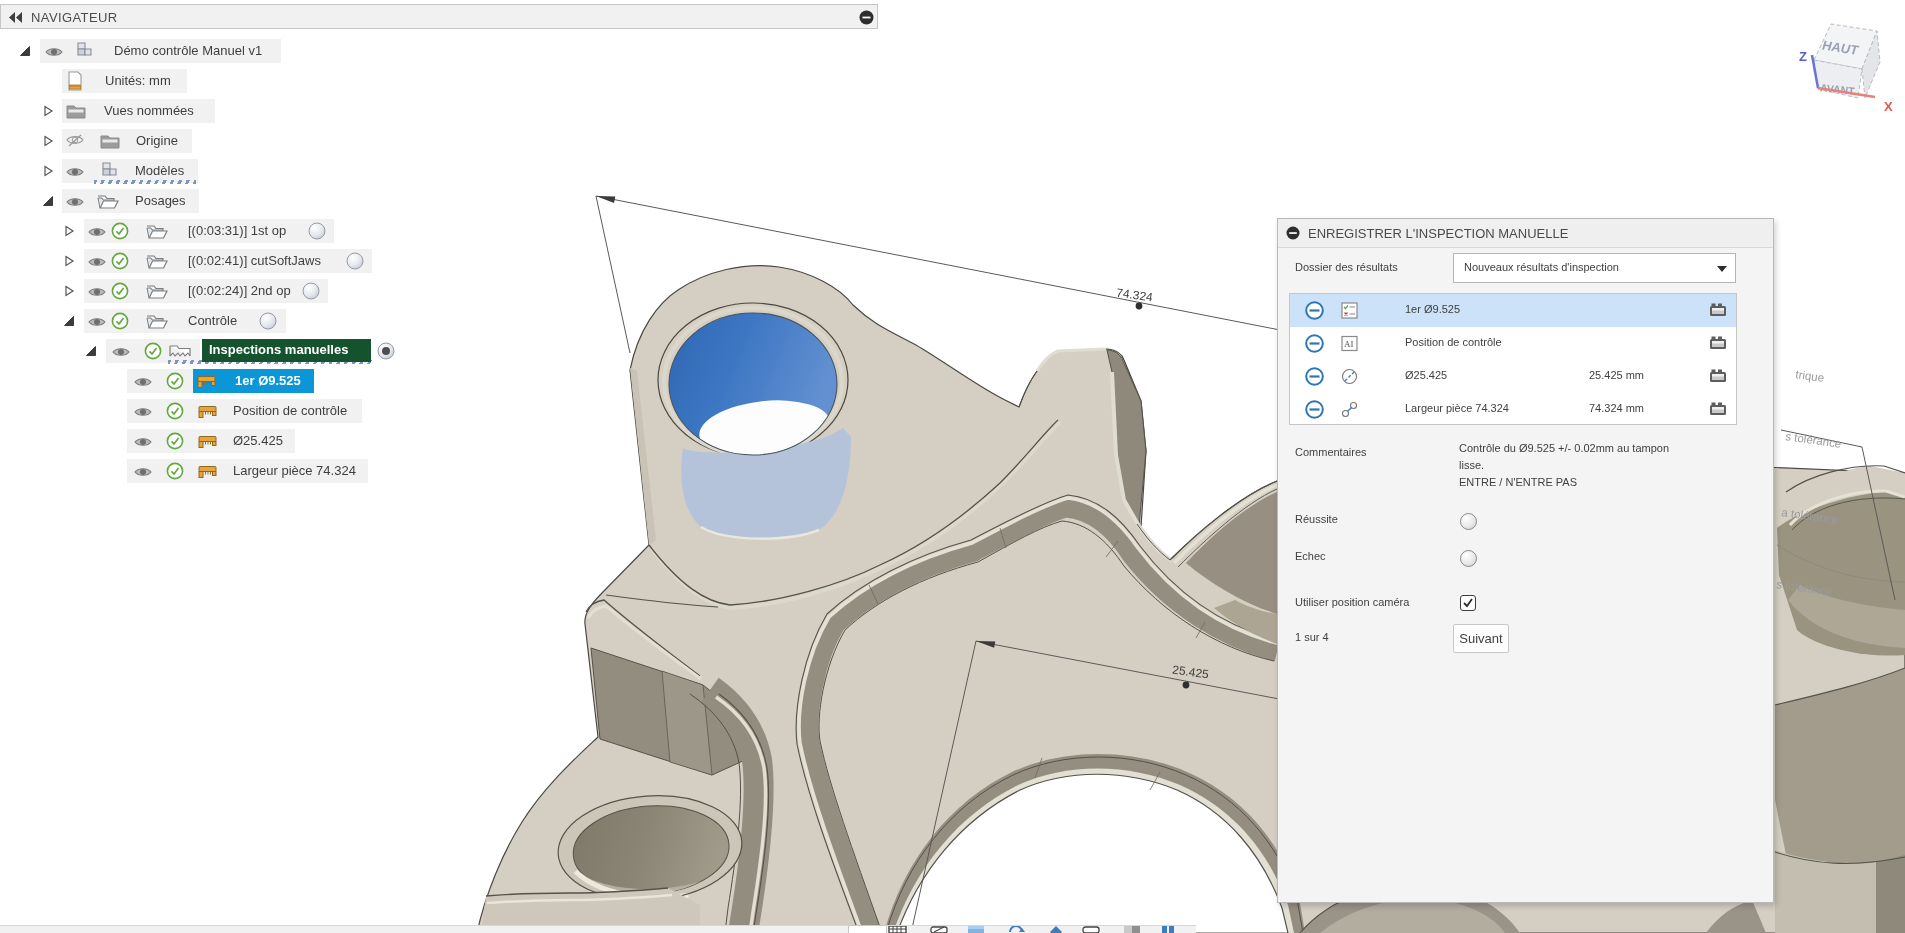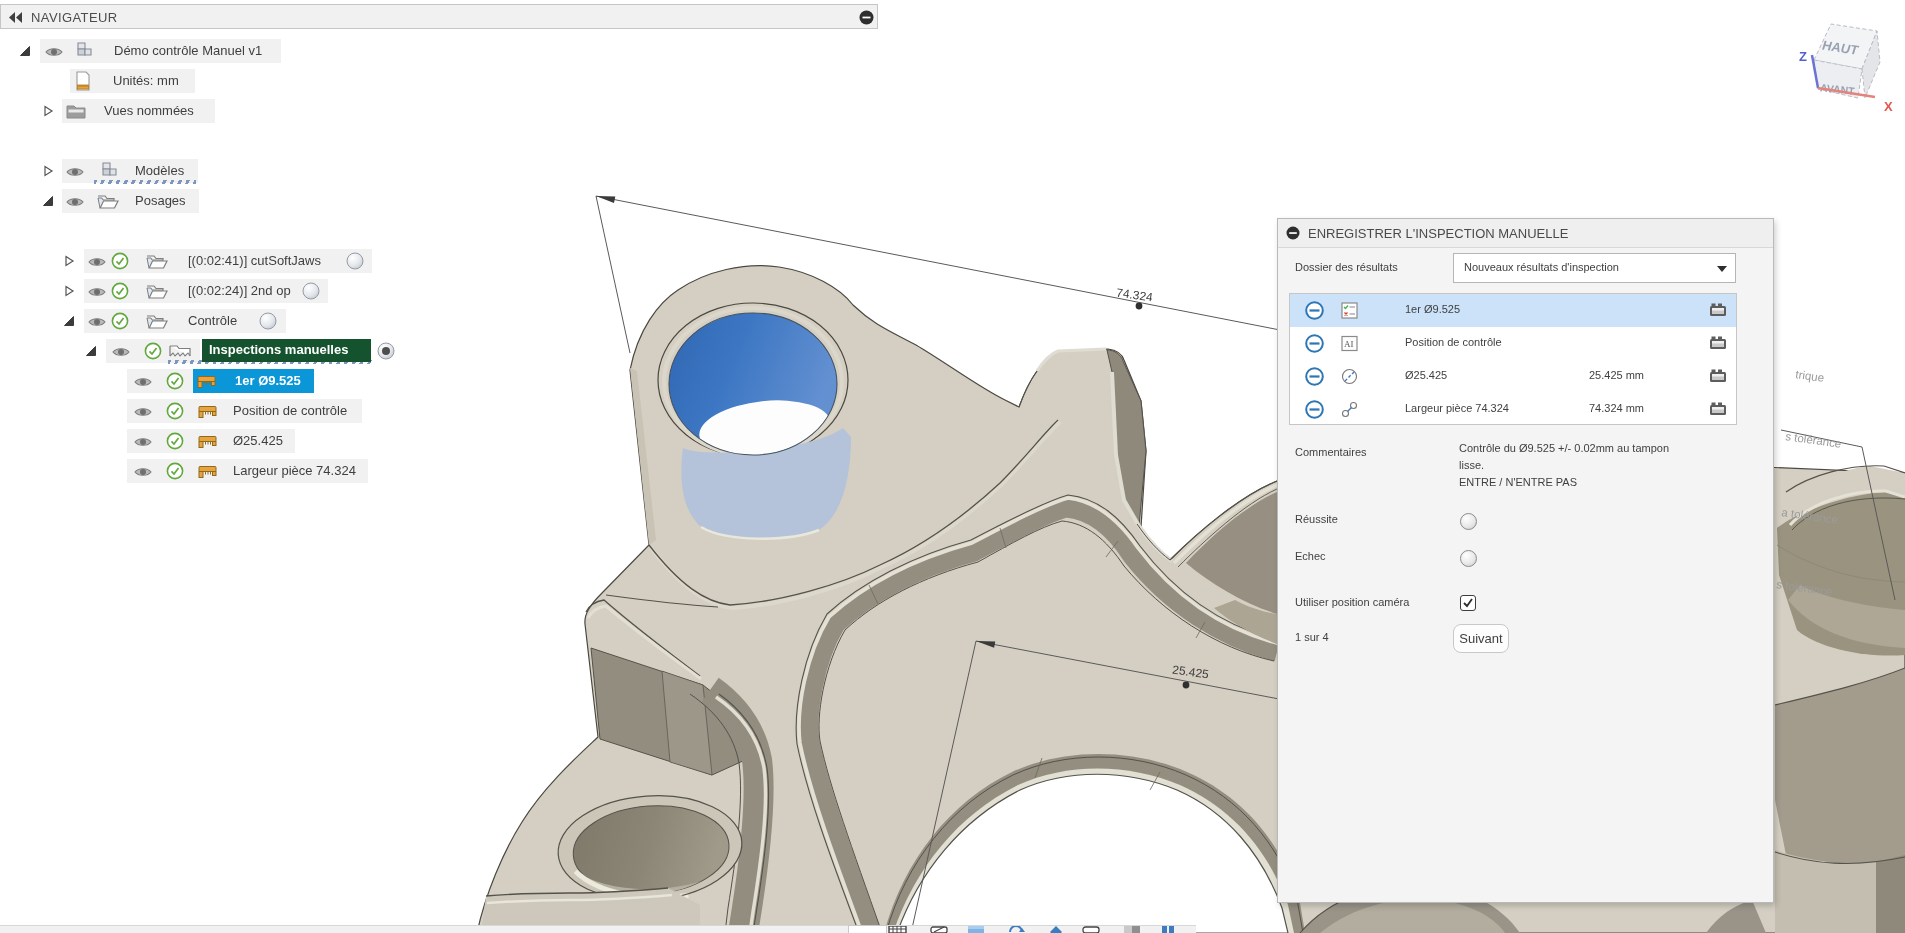--- a/index.html
+++ b/index.html
@@ -15,21 +15,21 @@
 
 #dlg{position:absolute;left:1277px;top:218px;width:497px;height:685px;background:#f4f4f4;
   border:1px solid #b9b9b9;box-sizing:border-box;box-shadow:2px 3px 6px rgba(0,0,0,.18);}
 #dlgtitle{position:absolute;left:0;top:0;right:0;height:28px;background:#efefef;border-bottom:1px solid #d8d8d8;}
 #dlgtitle .t{position:absolute;left:30px;top:7px;font-size:13px;color:#4a4a4a;}
 .dtx{position:absolute;font-size:11px;color:#3f3f3f;white-space:nowrap;}
 #ddown{position:absolute;left:175px;top:34px;width:283px;height:30px;background:#fff;border:1px solid #b5b5b5;box-sizing:border-box;}
 #dlist{position:absolute;left:11px;top:74px;width:448px;height:132px;background:#fff;border:1px solid #c6c6c6;box-sizing:border-box;}
 .lrow{position:absolute;left:0;width:100%;height:33px;}
 .btn{position:absolute;box-sizing:border-box;border:1px solid #b0b0b0;background:linear-gradient(#f8f8f8,#ececec);
-  font-size:13px;text-align:center;border-radius:8px;}
+  font-size:13px;text-align:center;border-radius:2px;}
 #suivant{left:175px;top:405px;width:56px;height:29px;background:#fdfdfd;border:1px solid #c8c8c8;color:#3f3f3f;line-height:27px;}
 #dfoot{position:absolute;left:0;bottom:0;right:0;height:32px;border-top:1px solid #d9d9d9;}
 
 #bbar{position:absolute;left:0;top:925px;width:1196px;height:8px;background:#f1f1f1;border-top:1px solid #d7d7d7;box-sizing:border-box;}
 </style></head>
 <body>
 <div id="stage">
 <svg class="model" width="1905" height="933" viewBox="0 0 1905 933">
 <defs>
 <linearGradient id="blu" x1="0" y1="0" x2="1" y2="0.35">
@@ -268,36 +268,49 @@
         <use href="#i-trif"></use>
       </svg>
 <svg class="abs" style="left:45px;top:6.5px" width="18" height="12">
         <use href="#i-eye"></use>
       </svg>
 <svg class="abs" style="left:72px;top:2px" width="22" height="20">
         <use href="#i-comp"></use>
       </svg>
 <span class="rtx" style="left:114px">Démo contrôle Manuel v1</span>
 </div>
-<div class="row" style="left:8px;top:69px;width:900px">
+<div class="row" style="left:0;top:69px;width:900px">
 <div class="rowbg" style="left:62px;width:125px"></div>
 <svg class="abs" style="left:66px;top:2px" width="18" height="20">
         <use href="#i-unit"></use>
       </svg>
 <span class="rtx" style="left:105px">Unités: mm</span>
 </div>
 <div class="row" style="left:0;top:99px;width:900px">
 <div class="rowbg" style="left:62px;width:153px"></div>
 <svg class="abs" style="left:42px;top:6px" width="12" height="12">
         <use href="#i-tri"></use>
       </svg>
 <svg class="abs" style="left:66px;top:4px" width="20" height="16">
         <use href="#i-foldc"></use>
       </svg>
 <span class="rtx" style="left:104px">Vues nommées</span>
+</div>
+<div class="row" style="left:0;top:129px;width:900px">
+<div class="rowbg" style="left:62px;width:130px"></div>
+<svg class="abs" style="left:42px;top:6px" width="12" height="12">
+        <use href="#i-tri"></use>
+      </svg>
+<svg class="abs" style="left:66px;top:5px" width="18" height="14">
+        <use href="#i-eyeoff"></use>
+      </svg>
+<svg class="abs" style="left:100px;top:4px" width="20" height="16">
+        <use href="#i-foldc"></use>
+      </svg>
+<span class="rtx" style="left:136px">Origine</span>
 </div>
 <div class="row" style="left:0;top:159px;width:900px">
 <div class="rowbg" style="left:62px;width:136px"></div>
 <div class="abs" style="left:94px;top:21px;width:102px;height:4px;background:repeating-linear-gradient(115deg,#7d96c0 0,#7d96c0 3px,transparent 3px,transparent 7px)"></div>
 <svg class="abs" style="left:42px;top:6px" width="12" height="12">
         <use href="#i-tri"></use>
       </svg>
 <svg class="abs" style="left:66px;top:6.5px" width="18" height="12">
         <use href="#i-eye"></use>
       </svg>
@@ -311,20 +324,39 @@
 <svg class="abs" style="left:42px;top:6px" width="12" height="12">
         <use href="#i-trif"></use>
       </svg>
 <svg class="abs" style="left:66px;top:6.5px" width="18" height="12">
         <use href="#i-eye"></use>
       </svg>
 <svg class="abs" style="left:97px;top:4px" width="22" height="16">
         <use href="#i-foldo"></use>
       </svg>
 <span class="rtx" style="left:135px">Posages</span>
+</div>
+<div class="row" style="left:0;top:219px;width:900px">
+<div class="rowbg" style="left:84px;width:250px"></div>
+<svg class="abs" style="left:63px;top:6px" width="12" height="12">
+        <use href="#i-tri"></use>
+      </svg>
+<svg class="abs" style="left:88px;top:6.5px" width="18" height="12">
+        <use href="#i-eye"></use>
+      </svg>
+<svg class="abs" style="left:111px;top:3px" width="18" height="18">
+        <use href="#i-check"></use>
+      </svg>
+<svg class="abs" style="left:146px;top:4px" width="22" height="16">
+        <use href="#i-foldo"></use>
+      </svg>
+<svg class="abs" style="left:308px;top:3px" width="18" height="18">
+        <use href="#i-sph"></use>
+      </svg>
+<span class="rtx" style="left:188px">[(0:03:31)] 1st op</span>
 </div>
 <div class="row" style="left:0;top:249px;width:900px">
 <div class="rowbg" style="left:84px;width:288px"></div>
 <svg class="abs" style="left:63px;top:6px" width="12" height="12">
         <use href="#i-tri"></use>
       </svg>
 <svg class="abs" style="left:88px;top:6.5px" width="18" height="12">
         <use href="#i-eye"></use>
       </svg>
 <svg class="abs" style="left:111px;top:3px" width="18" height="18">

